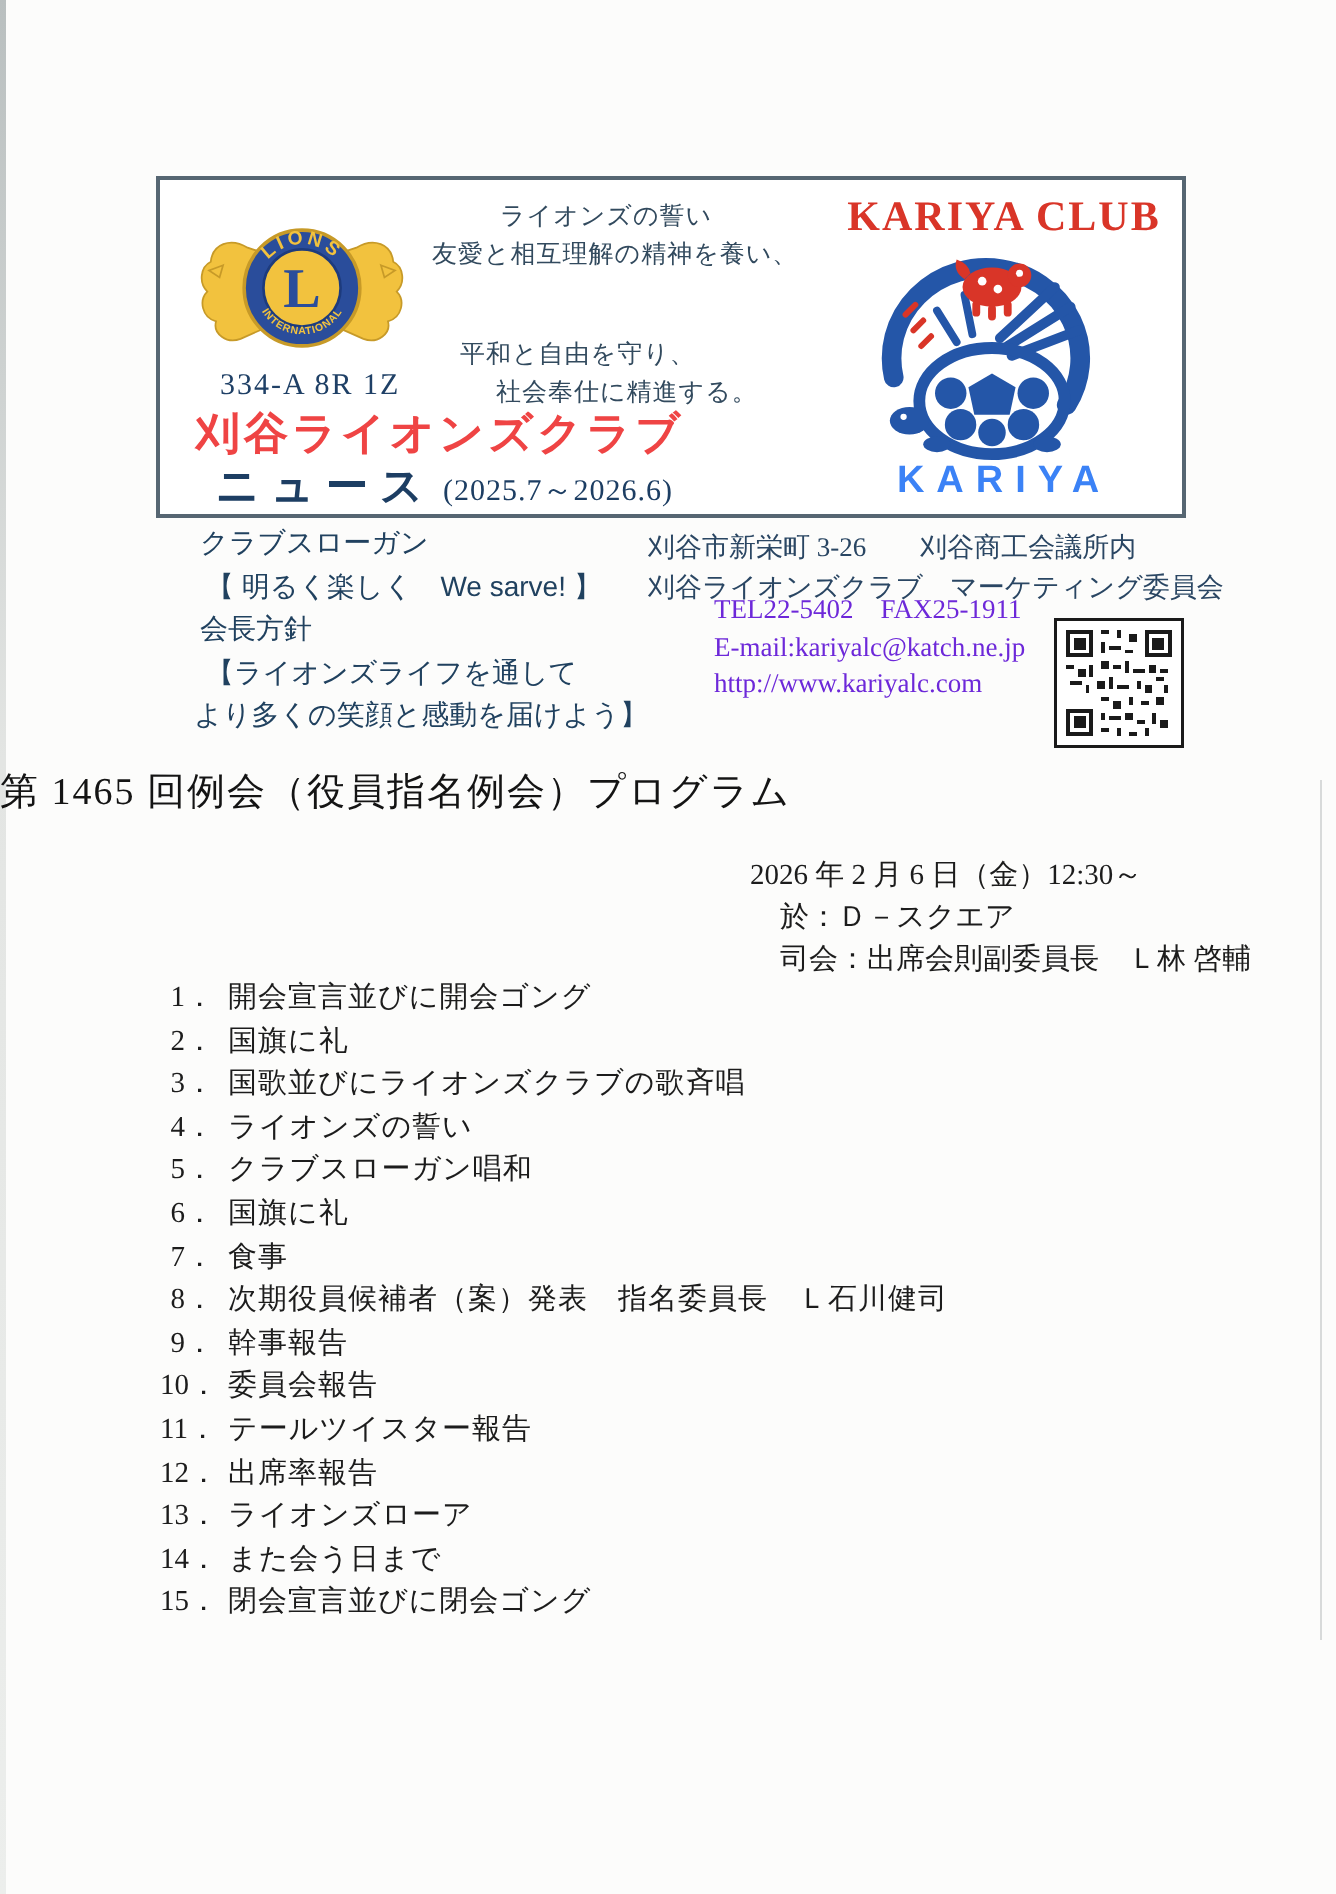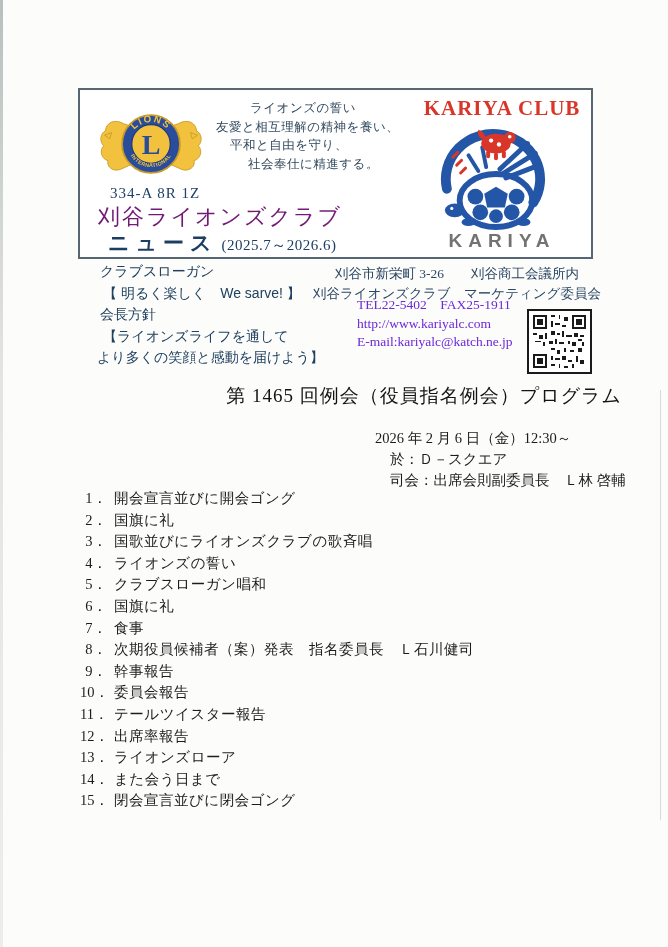--- a/index.html
+++ b/index.html
@@ -14,52 +14,52 @@
 
   
   .masthead{position:absolute;left:78px;top:88px;width:511px;height:167px;
     border:2px solid #566672;background:#ffffff;}
   .lions-logo{position:absolute;left:14px;top:6px;width:114px;height:96px;}
   .pledge{position:absolute;left:124px;top:9px;width:224px;
     font-size:12.5px;line-height:18.6px;color:#324a5e;letter-spacing:.5px;}
   .pledge .p0{padding-left:46px;}
   .pledge .p1{padding-left:0;}
   .pledge .p2{padding-left:12px;}
-  .pledge .p3{padding-left:26px;}
+  .pledge .p3{padding-left:26px;margin-top:32px;}
   .pledge .p4{padding-left:44px;}
   .district{position:absolute;left:30px;top:95px;width:212px;
     font-size:15px;color:#1f4066;letter-spacing:1px;}
   .club-name{position:absolute;left:18px;top:112px;width:300px;
     font-family:"Liberation Sans","DejaVu Sans",sans-serif;
-    font-weight:normal;font-size:22px;color:#701a75;letter-spacing:2px;}
+    font-weight:bold;font-size:22px;color:#ef4444;letter-spacing:2px;}
   .news-row{position:absolute;left:28px;top:139px;white-space:nowrap;color:#1d3e63;}
   .news-label{font-family:"Liberation Sans","DejaVu Sans",sans-serif;
     font-weight:bold;font-size:21px;letter-spacing:6px;}
   .news-period{font-size:15px;letter-spacing:.5px;}
   .lc-wordmark{position:absolute;left:338px;top:6px;width:168px;text-align:center;
     font-weight:bold;font-size:21px;color:#d93528;letter-spacing:1px;white-space:nowrap;}
   .turtle-logo{position:absolute;left:350px;top:28px;width:132px;height:112px;}
   .kariya-wordmark{position:absolute;left:338px;top:140px;width:168px;text-align:center;
     font-family:"Liberation Sans","DejaVu Sans",sans-serif;
-    font-weight:bold;font-size:19px;color:#737373;letter-spacing:6px;}
+    font-weight:bold;font-size:19px;color:#3b82f6;letter-spacing:6px;}
 
   
   .slogan{position:absolute;left:97px;top:261px;
     font-family:"Liberation Sans","DejaVu Sans",sans-serif;
     font-size:14px;line-height:21.5px;color:#20415f;white-space:nowrap;}
   .slogan .s0,.slogan .s2{padding-left:3px;}
   .slogan .s1,.slogan .s3{padding-left:6px;}
-  .addr{position:absolute;left:313px;top:264px;font-size:13.5px;line-height:19.5px;
-    color:#2a4663;white-space:nowrap;text-align:center;}
+  .addr{position:absolute;left:324px;top:264px;font-size:13.5px;line-height:19.5px;
+    color:#2a4663;white-space:nowrap;}
   .contact{position:absolute;left:357px;top:296px;font-size:13.5px;line-height:18.5px;
     color:#6d28d9;white-space:nowrap;}
   .qr{position:absolute;left:527px;top:309px;width:65px;height:65px;}
 
   
-  .prog-title{position:absolute;left:0;top:383px;width:622px;text-align:right;
+  .prog-title{position:absolute;left:0;top:383px;width:622px;text-align:left;
     font-size:19px;letter-spacing:1px;color:#141414;}
   .meta{position:absolute;left:375px;top:428px;font-size:14.5px;line-height:21px;
     color:#1c1c1c;white-space:nowrap;}
   .meta .m1,.meta .m2{padding-left:15px;}
   .agenda{position:absolute;left:80px;top:489px;font-size:14.5px;color:#1c1c1c;}
   .agenda-row{display:flex;height:21.6px;align-items:baseline;white-space:nowrap;}
   .agenda-num{width:27px;text-align:right;flex:none;}
   .agenda-txt{margin-left:7px;letter-spacing:.5px;}
 </style>
 </head>
@@ -169,22 +169,22 @@
     <div class="s3">【ライオンズライフを通して</div>
     <div class="s4">より多くの笑顔と感動を届けよう】</div>
   </div>
 
   <div class="addr">
     <div>刈谷市新栄町 3-26　　刈谷商工会議所内</div>
     <div>刈谷ライオンズクラブ　マーケティング委員会</div>
   </div>
   <div class="contact">
     <div>TEL22-5402　FAX25-1911</div>
+    <div>E-mail:kariyalc@katch.ne.jp</div>
     <div>http://www.kariyalc.com</div>
-    <div>E-mail:kariyalc@katch.ne.jp</div>
   </div>
 
   <svg class="qr" viewBox="0 0 33 33" shape-rendering="crispEdges">
     <rect x="0" y="0" width="33" height="33" fill="#fff" stroke="#1a1a1a" stroke-width="1.6"></rect>
     <g fill="#1a1a1a">
 
       <rect x="3" y="3" width="7" height="7"></rect>
         <rect x="4" y="4" width="5" height="5" fill="#fff"></rect>
         <rect x="5" y="5" width="3" height="3"></rect>
       <rect x="23" y="3" width="7" height="7"></rect>

